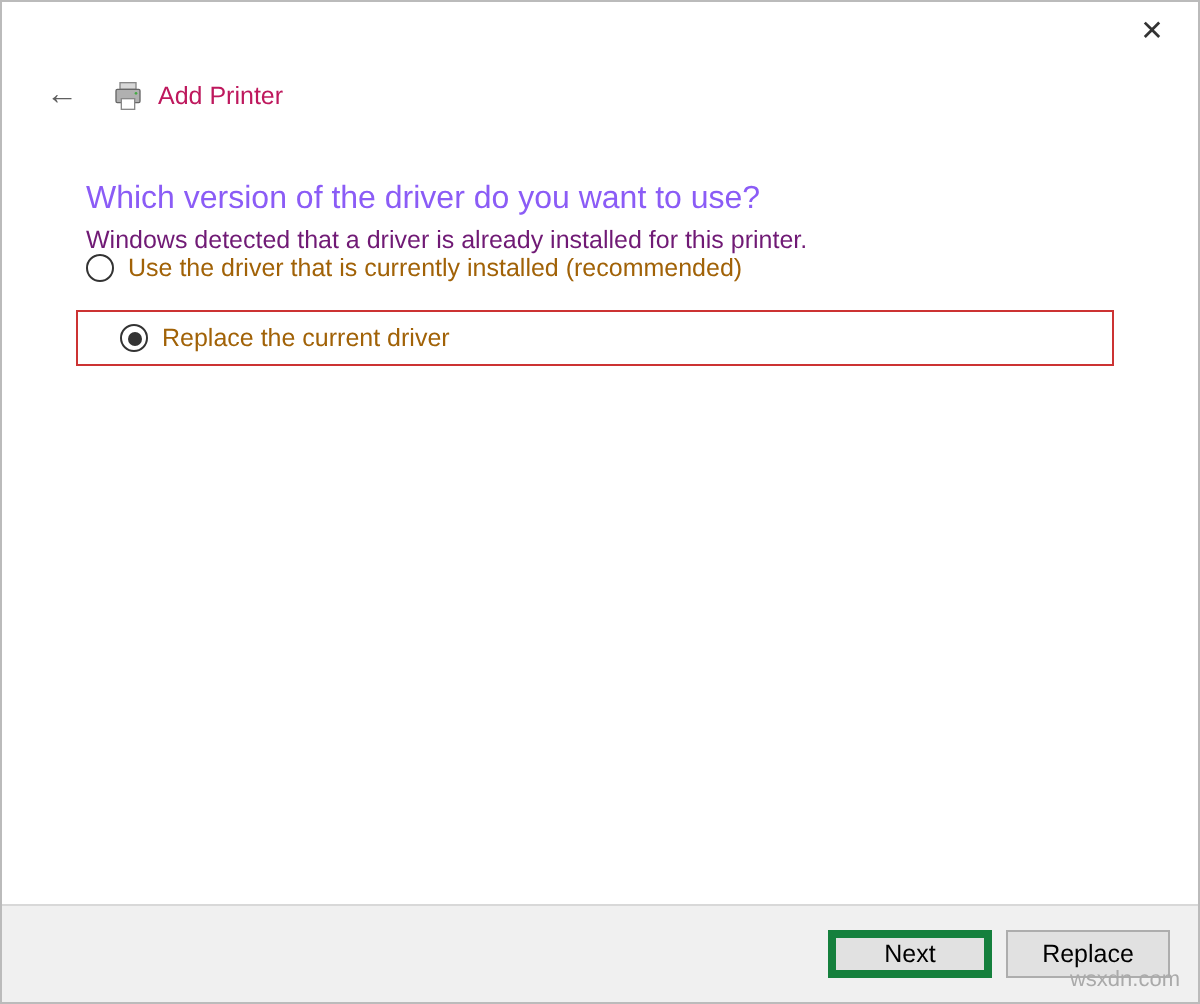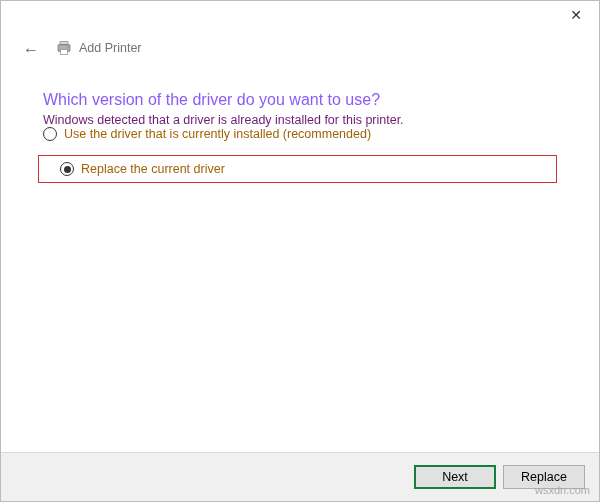--- a/index.html
+++ b/index.html
@@ -54,21 +54,21 @@
       cursor: pointer;
       padding: 2px 4px;
     }
     .printer-icon {
       width: 18px;
       height: 16px;
       display: inline-block;
     }
     .header-title {
       font-size: 12.5px;
-      color: #737373;
+      color: #be185d;
     }
     .content {
       padding: 28px 42px 10px 42px;
       flex: 1;
     }
     .heading {
       color: #8b5cf6;
       font-size: 16px;
       font-weight: 400;
       margin-bottom: 4px;
@@ -125,21 +125,21 @@
       min-width: 82px;
       height: 24px;
       font-size: 12.5px;
       font-family: 'Segoe UI', Tahoma, sans-serif;
       background: #e1e1e1;
       border: 1px solid #adadad;
       cursor: pointer;
       padding: 0 14px;
     }
     .btn.primary {
-      border: 2px solid #15803d;
+      border: 4px solid #15803d;
       background: #e1e1e1;
     }
     .watermark {
       position: absolute;
       bottom: 6px;
       right: 10px;
       font-size: 11px;
       color: #aaa;
       font-family: Arial, sans-serif;
     }

